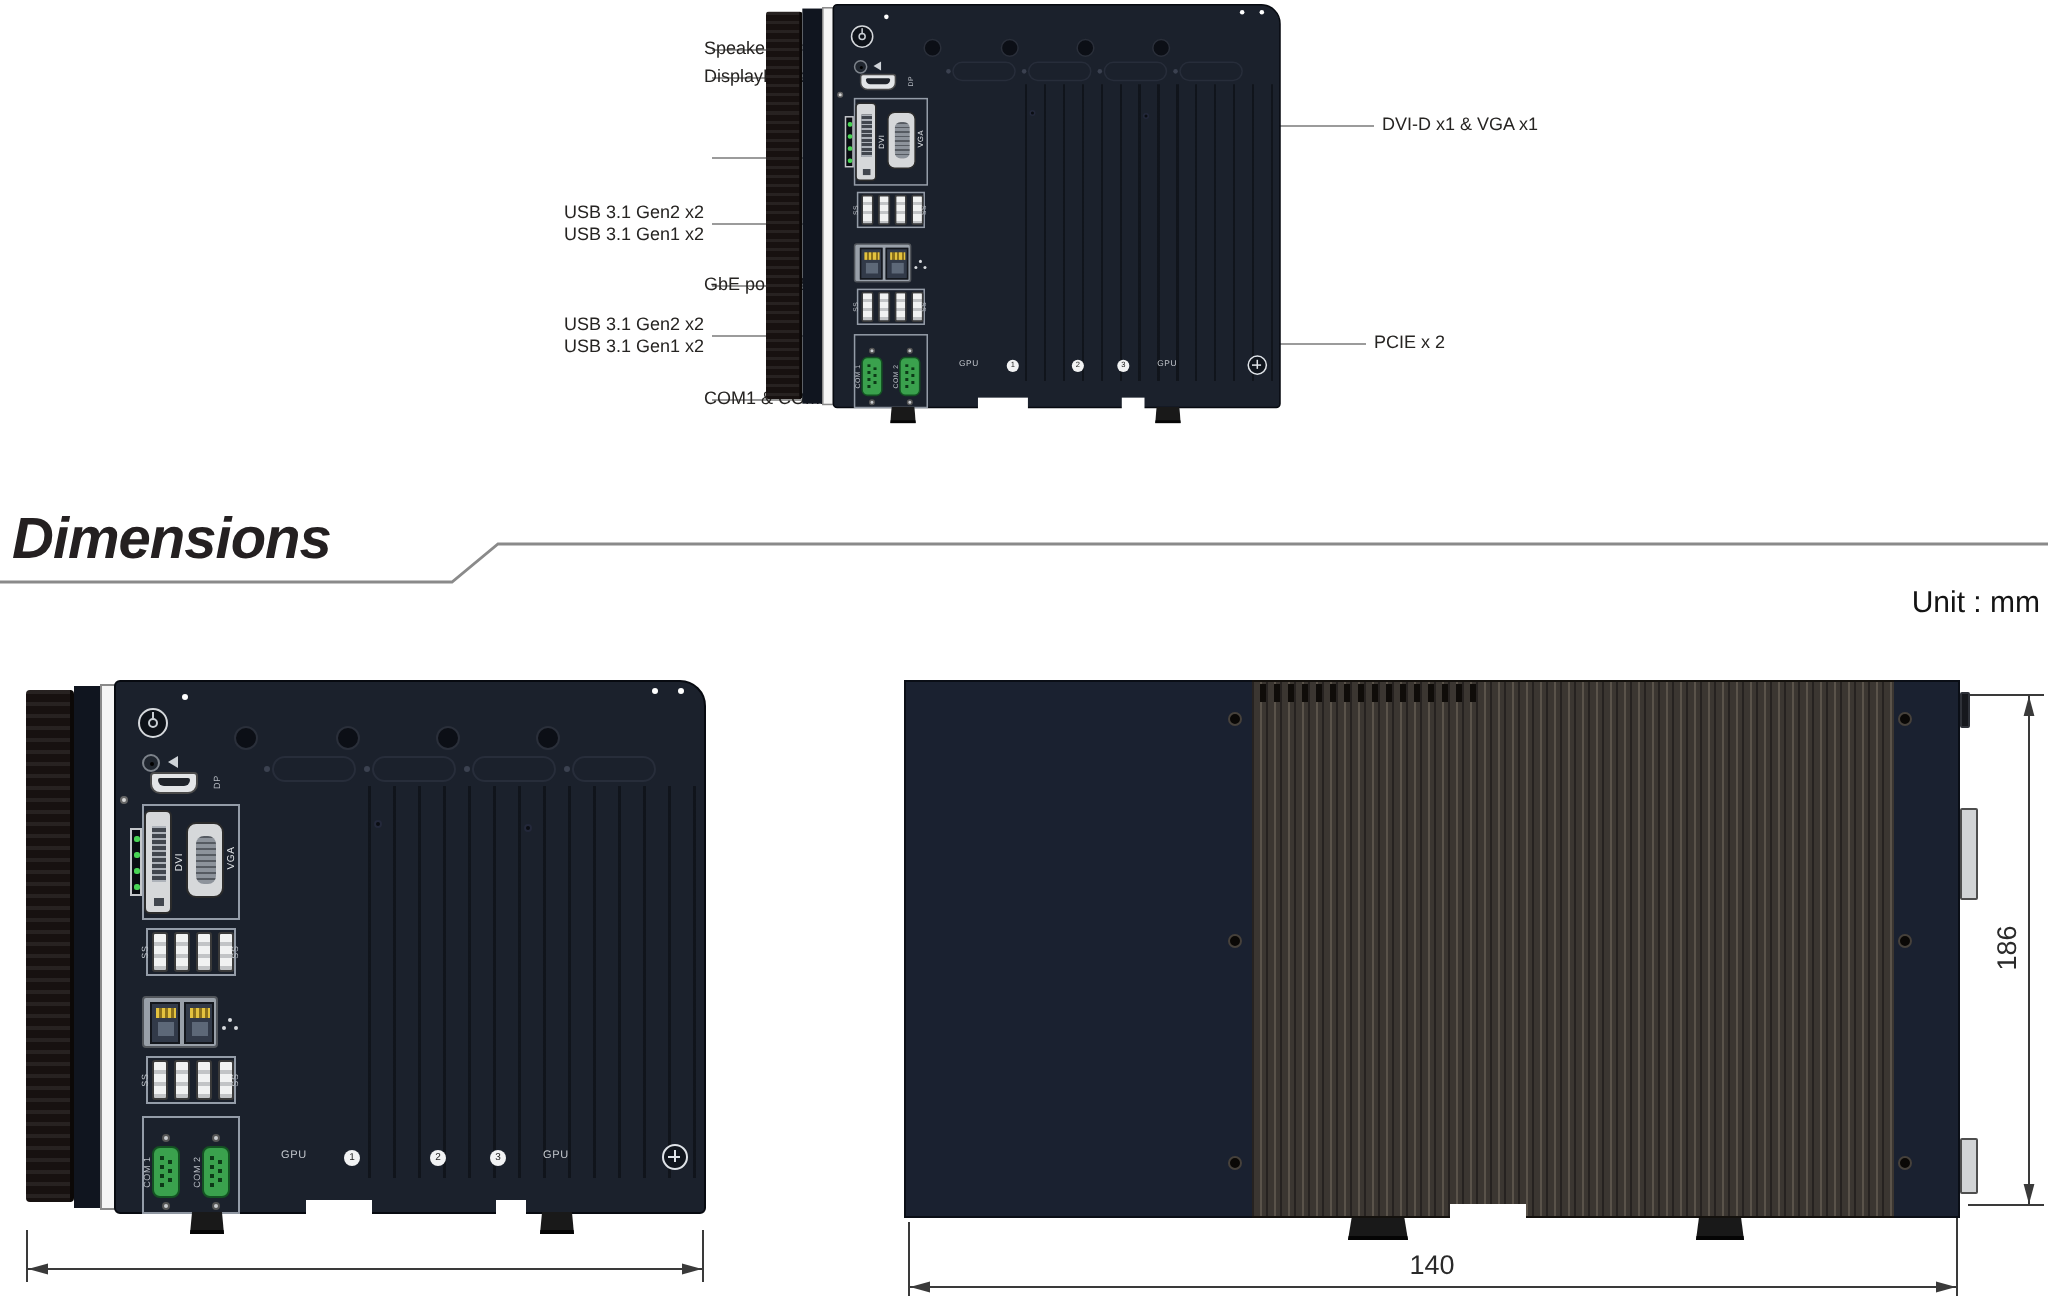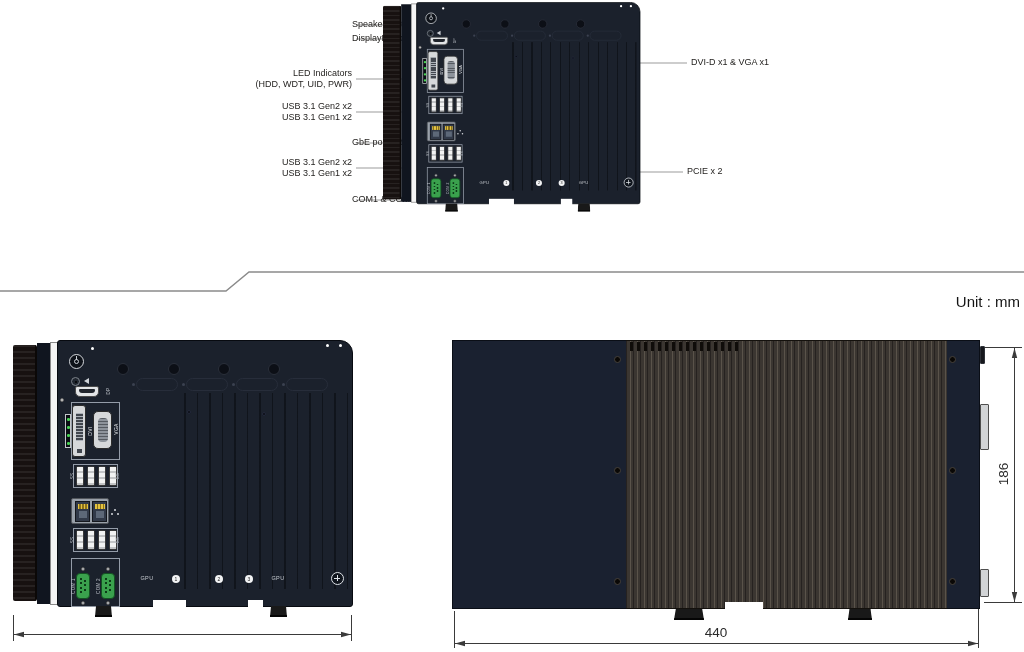--- a/index.html
+++ b/index.html
@@ -159,24 +159,20 @@
     <polygon points="1014.5,348 1011.8,358 1017.2,358" fill="#3a3a3a"></polygon>
     <polygon points="1014.5,602 1011.8,592 1017.2,592" fill="#3a3a3a"></polygon>
   </svg>
 
   <div class="callout l" style="top:19px">
       <span>Speaker -out</span>
     </div>
   <div class="callout l" style="top:33px">
       <span>DisplayPort x1</span>
     </div>
-  <div class="callout l" style="top:68px">
-      <div style="position:static">LED Indicators</div>
-      <div style="position:static">(HDD, WDT, UID, PWR)</div>
-    </div>
   <div class="callout l" style="top:101px">
       <div style="position:static">USB 3.1 Gen2 x2</div>
       <div style="position:static">USB 3.1 Gen1 x2</div>
     </div>
   <div class="callout l" style="top:137px">
       <span>GbE port x 2</span>
     </div>
   <div class="callout l" style="top:157px">
       <div style="position:static">USB 3.1 Gen2 x2</div>
       <div style="position:static">USB 3.1 Gen1 x2</div>
@@ -184,20 +180,21 @@
   <div class="callout l" style="top:194px">
       <span>COM1 &amp; COM2</span>
     </div>
   <div class="callout r" style="left:691px;top:57px">
       <span>DVI-D x1 &amp; VGA x1</span>
     </div>
   <div class="callout r" style="left:687px;top:166px">
       <span>PCIE x 2</span>
     </div>
 
+  <div class="heading">Dimensions</div>
   <div class="unit">Unit : mm</div>
 
   <div id="front-panel" class="panel" style="left:13px;top:340px">
     <div class="fin"></div>
     <div class="sliver"></div>
     <div class="wstrip"></div>
     <div class="chassis">
       <div class="slotcovers"></div>
       <div class="topcircle" style="left:59px;top:22px"></div>
       <div class="topcircle" style="left:110px;top:22px"></div>
@@ -454,16 +451,16 @@
     <div class="sv-screw" style="left:497px;top:127px"></div>
     <div class="sv-screw" style="left:497px;top:238px"></div>
     <div class="sv-conn dark" style="left:528px;top:6px;width:5px;height:18px"></div>
     <div class="sv-conn" style="left:528px;top:64px;width:9px;height:46px"></div>
     <div class="sv-conn" style="left:528px;top:229px;width:9px;height:28px"></div>
     <div class="notch" style="left:273px;top:262px;width:38px;height:8px"></div>
     <div class="foot" style="left:222px;top:269px;width:30px"></div>
     <div class="foot" style="left:396px;top:269px;width:24px"></div>
   </div>
 
-  <div class="dim" style="left:454px;top:625px;width:524px">440</div>
+  <div class="dim" style="left:454px;top:625px;width:524px">140</div>
   <div class="dim rot" style="left:986px;top:467px;width:34px;height:14px">186</div>
 
 </div>
 
 </body></html>

